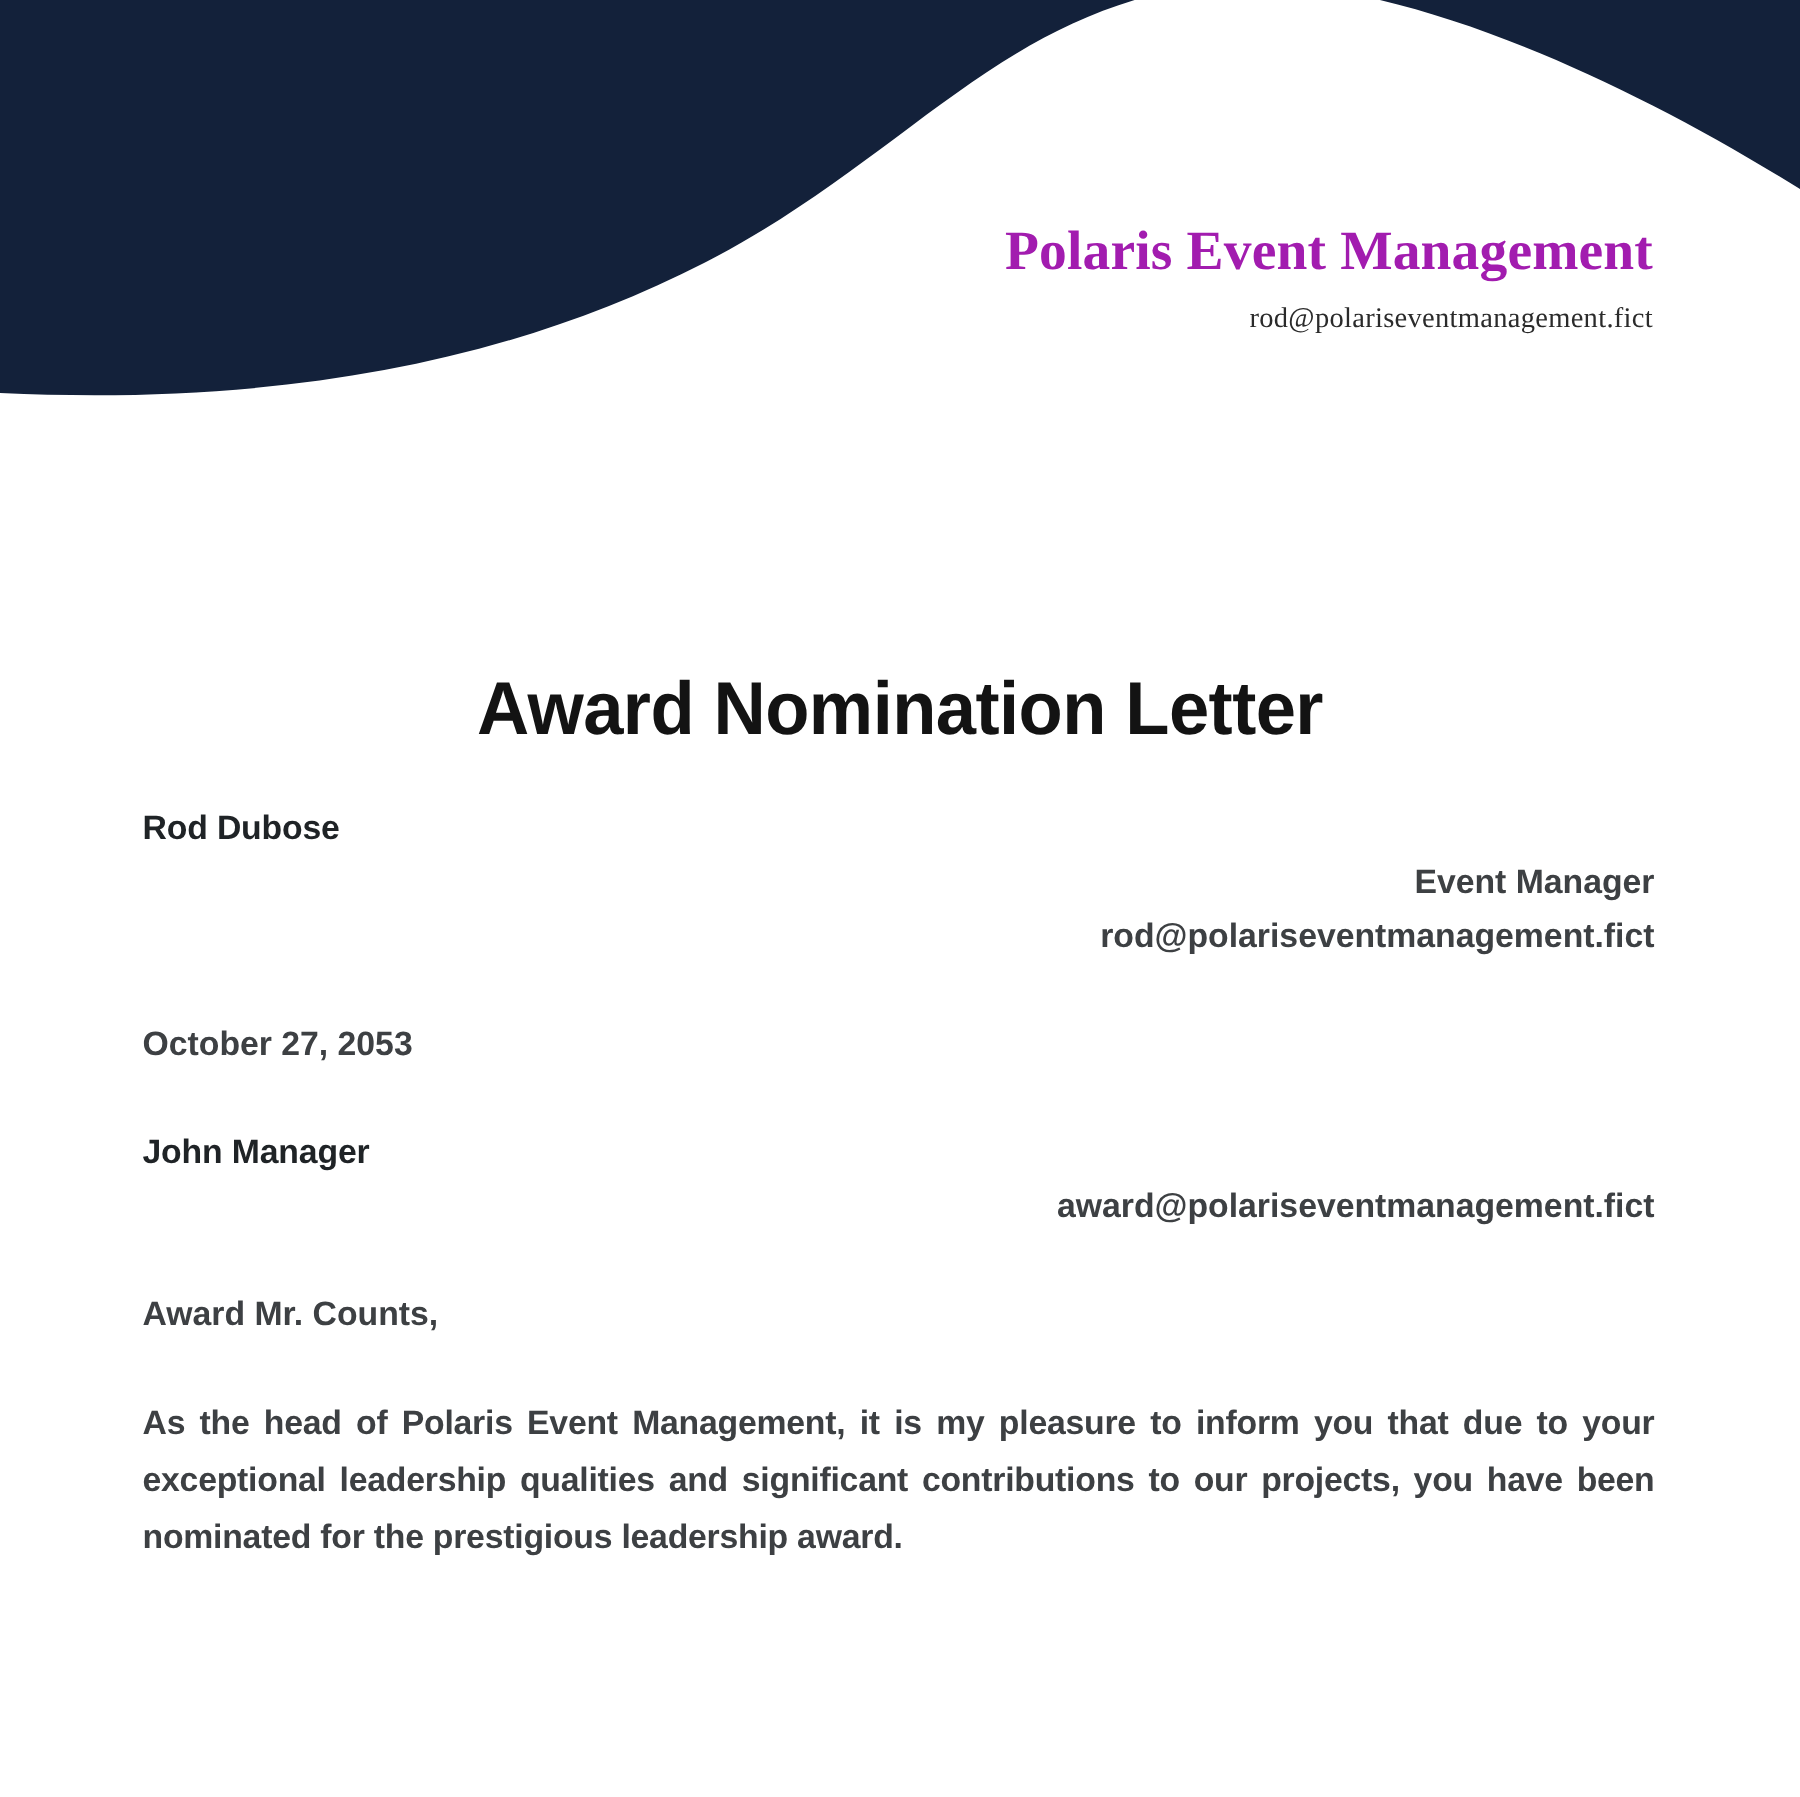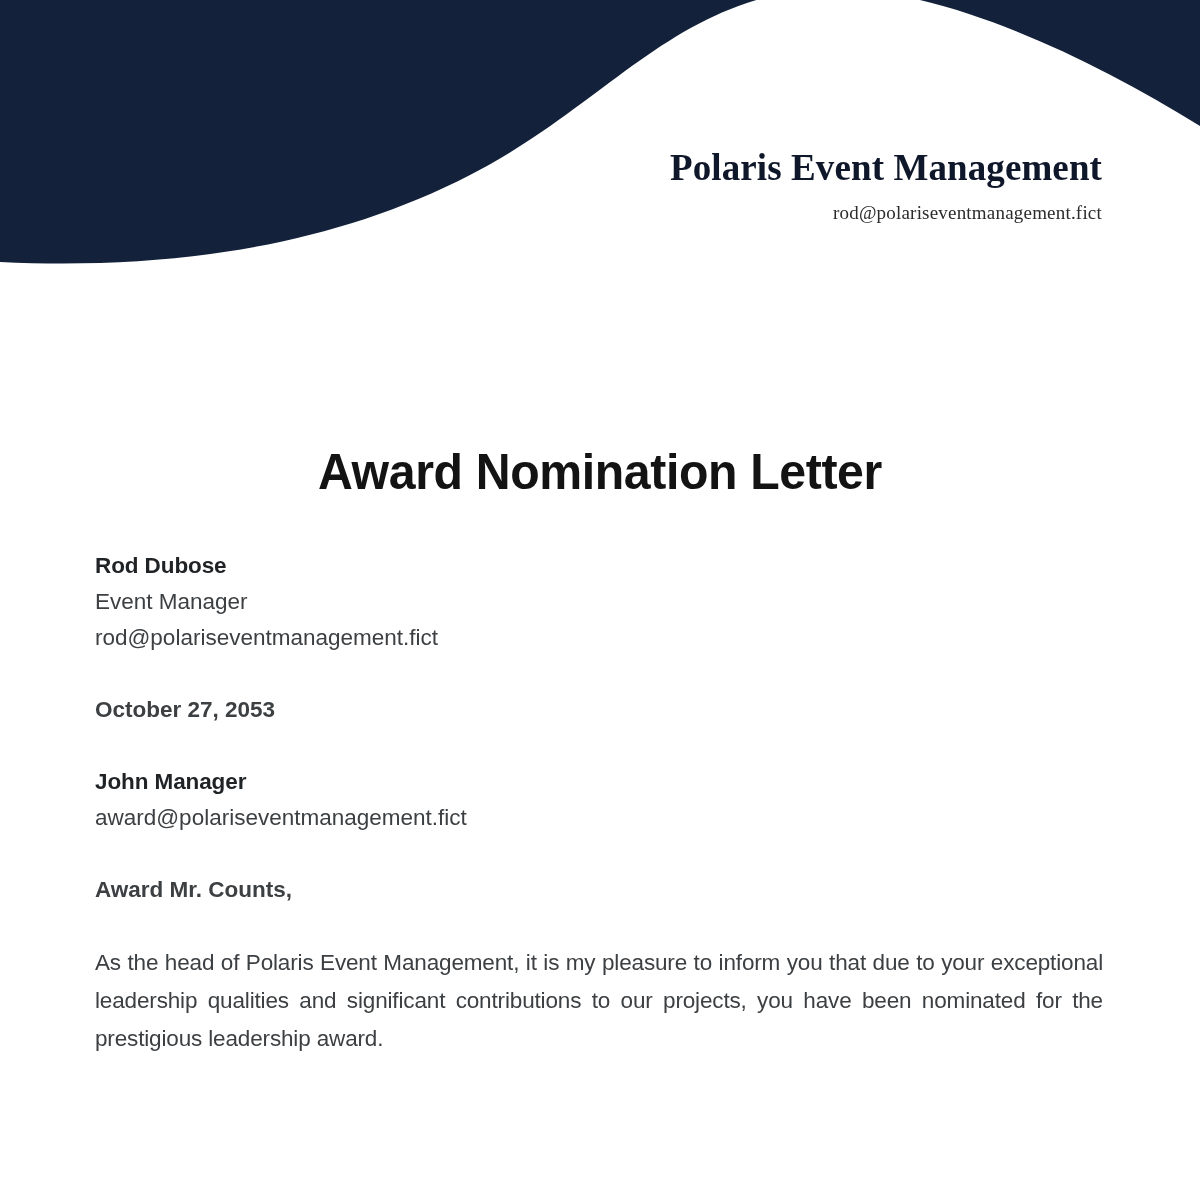--- a/index.html
+++ b/index.html
@@ -35,21 +35,21 @@
     position: absolute;
     top: 148px;
     right: 98px;
     text-align: right;
     z-index: 5;
   }
   #brand-name {
     font-family: "Liberation Serif", "DejaVu Serif", serif;
     font-size: 37px;
     font-weight: 700;
-    color: #0f172a;
+    color: #a21caf;
     letter-spacing: 0.1px;
     line-height: 1.08;
     white-space: nowrap;
   }
   #brand-email {
     font-family: "Liberation Serif", "DejaVu Serif", serif;
     font-size: 19px;
     font-weight: 400;
     color: #2b2b2b;
     margin-top: 14px;
@@ -69,50 +69,51 @@
     font-weight: 700;
     color: #131313;
     letter-spacing: -0.4px;
     transform: scaleX(0.965);
     transform-origin: center center;
   }
 
   
   #letter-body {
     position: absolute;
-    top: 548px;
+    top: 534px;
     left: 95px;
     width: 1008px;
     color: #3d4043;
     font-size: 22.5px;
     line-height: 36px;
   }
   .party-block {
     margin: 0;
   }
   .party-name {
     font-weight: 700;
     color: #1f2326;
     letter-spacing: -0.1px;
   }
   .party-role,
   .party-email {
-    font-weight: 400;
+    font-weight: 700;
+    text-align: right;
   }
   .spacer-line {
     height: 36px;
   }
   .letter-line {
     font-weight: 700;
   }
   .letter-paragraph {
     margin: 0;
     text-align: justify;
     text-justify: inter-word;
-    font-weight: 400;
+    font-weight: 700;
     line-height: 38px;
     letter-spacing: -0.15px;
   }
   .para-gap {
     height: 38px;
   }
 </style>
 </head>
 <body>
 

